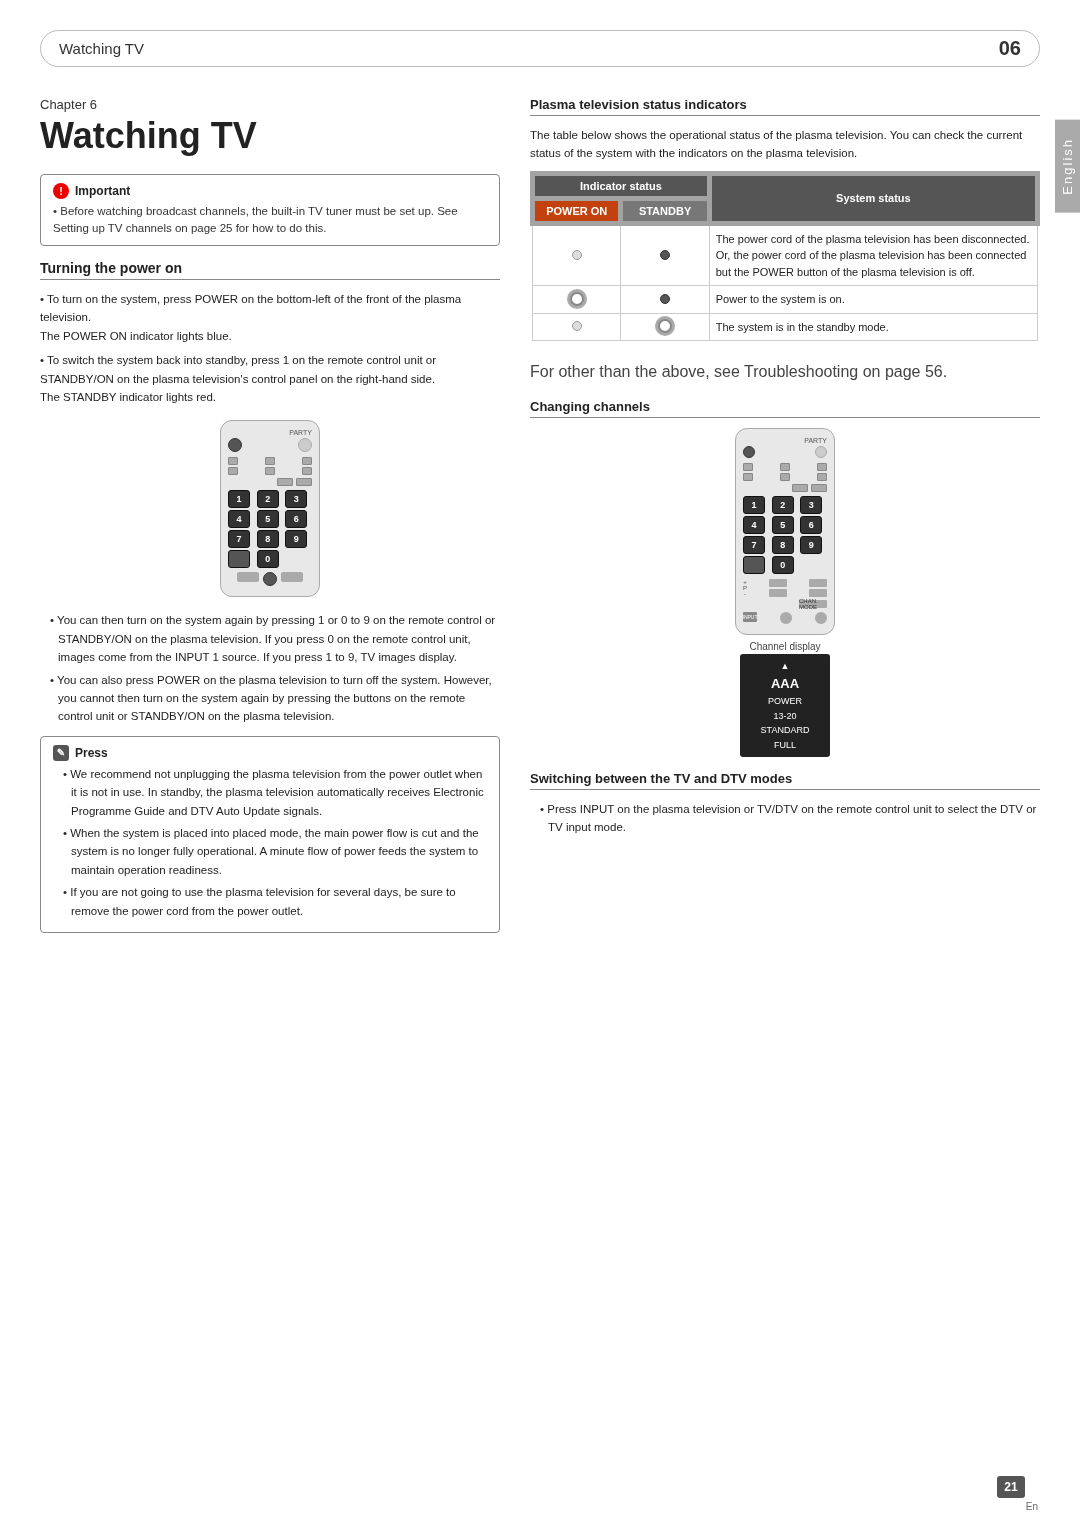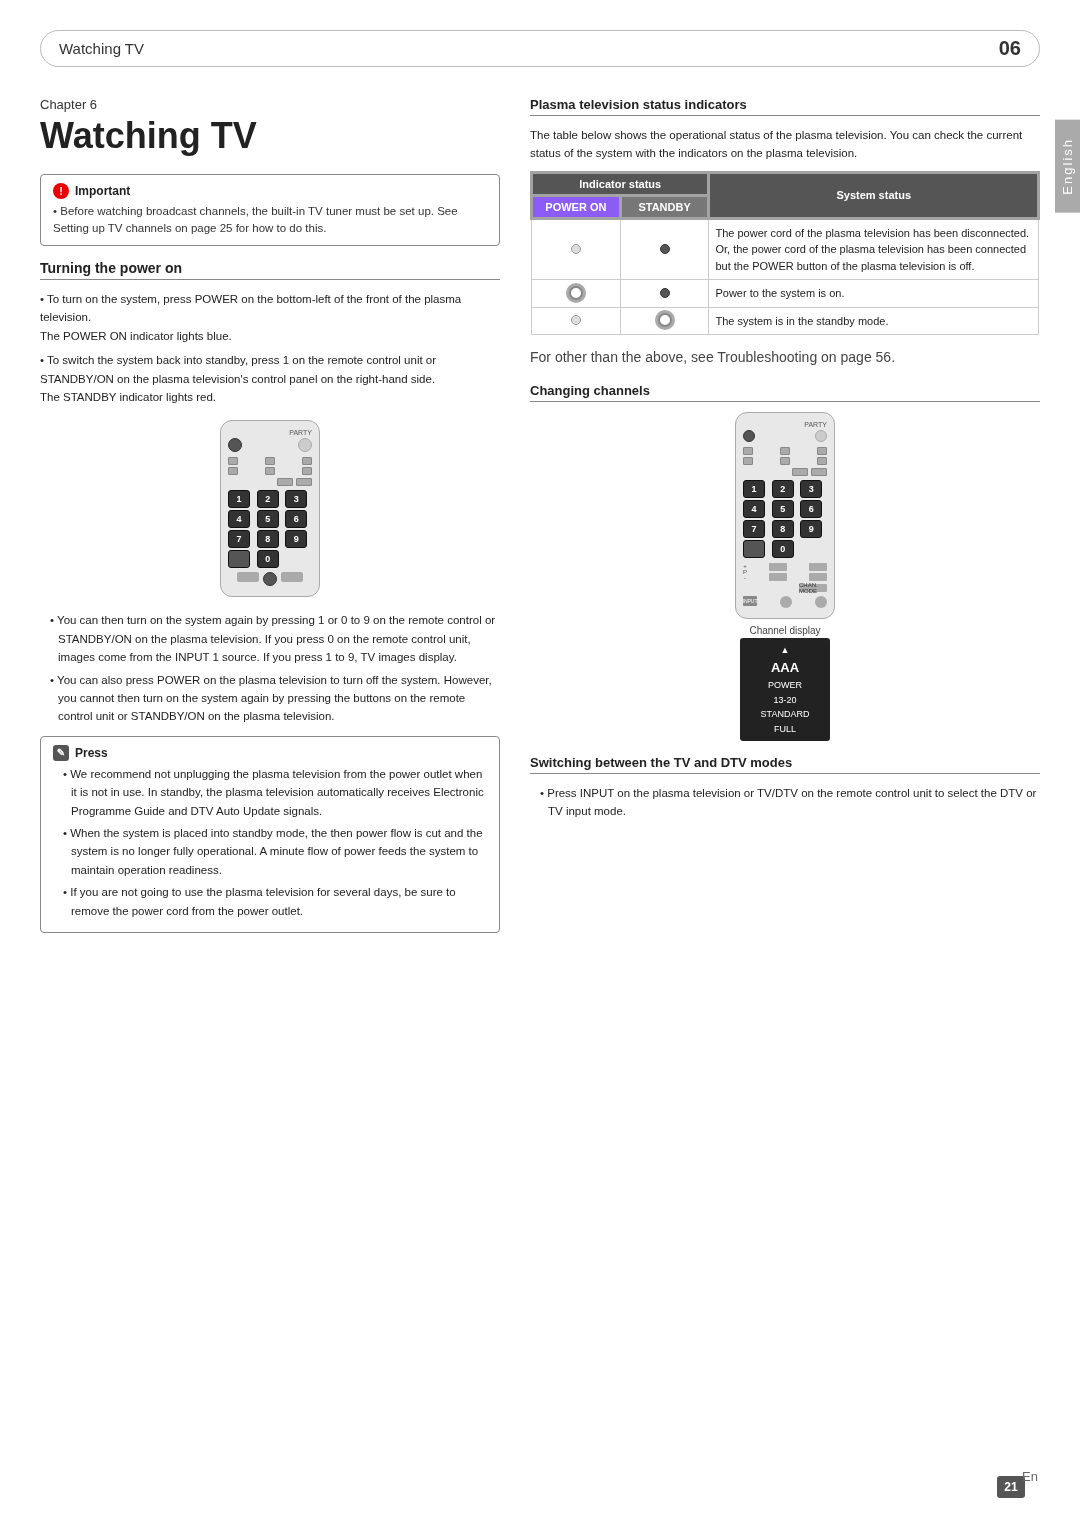--- a/index.html
+++ b/index.html
@@ -267,21 +267,21 @@
       width: 100%;
       border-collapse: collapse;
       font-size: 11px;
       margin-top: 8px;
     }
     .status-table th {
       background: #555;
       color: #fff;
       padding: 4px 6px;
       text-align: center;
-      border: 3px solid #a3a3a3;
+      border: 5px solid #a3a3a3;
     }
     .status-table td {
       border: 1px solid #ccc;
       padding: 5px 6px;
       text-align: center;
       vertical-align: middle;
     }
     .status-table td.desc {
       text-align: left;
       font-size: 11px;
@@ -335,30 +335,30 @@
       width: 28px; height: 22px;
       display: flex;
       align-items: center;
       justify-content: center;
       font-size: 12px;
       font-weight: bold;
       border-radius: 3px;
     }
     .page-en {
       position: absolute;
-      bottom: 44px;
+      bottom: 16px;
       right: 42px;
-      font-size: 13px;
+      font-size: 10px;
       color: #666;
     }
 
     .troubleshoot-text {
-      font-size: 14px;
+      font-size: 16px;
       color: #444;
-      margin-top: 14px;
+      margin-top: 22px;
       margin-bottom: 10px;
     }
 
     .remote-right {
       display: flex;
       justify-content: center;
       margin: 10px 0 6px 0;
     }
 
     .remote2 {
@@ -497,39 +497,39 @@
     <div class="bullet-text">
       • You can also press POWER on the plasma television to turn off the system. However, you cannot then turn on the system again by pressing the buttons on the remote control unit or STANDBY/ON on the plasma television.
     </div>
 
     <div class="note-box">
       <div class="note-header">
         <span class="note-icon">✎</span>
         <span>Press</span>
       </div>
       <div class="bullet-text">• We recommend not unplugging the plasma television from the power outlet when it is not in use. In standby, the plasma television automatically receives Electronic Programme Guide and DTV Auto Update signals.</div>
-      <div class="bullet-text">• When the system is placed into standby mode, the then power flow is cut and the system is no longer fully operational. A minute flow of power feeds the system to maintain operation readiness.</div>
+      <div class="bullet-text">• When the system is placed into placed mode, the main power flow is cut and the system is no longer fully operational. A minute flow of power feeds the system to maintain operation readiness.</div>
       <div class="bullet-text">• If you are not going to use the plasma television for several days, be sure to remove the power cord from the power outlet.</div>
     </div>
 
   </div>
 
   <div class="right-col">
 
     <div class="section-heading" style="margin-top:30px;">Plasma television status indicators</div>
     <div class="body-text">The table below shows the operational status of the plasma television. You can check the current status of the system with the indicators on the plasma television.</div>
 
     <table class="status-table">
       <thead>
         <tr>
           <th colspan="2">Indicator status</th>
           <th rowspan="2" style="width:260px;">System status</th>
         </tr>
         <tr>
-          <th style="width:70px;background:#8b5cf6;">POWER ON</th>
+          <th style="width:70px;background:#c2410c;">POWER ON</th>
           <th style="width:70px;background:#777;">STANDBY</th>
         </tr>
       </thead>
       <tbody>
         <tr>
           <td><span class="indicator-dot"></span></td>
           <td><span class="indicator-dot filled"></span></td>
           <td class="desc">The power cord of the plasma television has been disconnected. Or, the power cord of the plasma television has been connected but the POWER button of the plasma television is off.</td>
         </tr>
         <tr>

